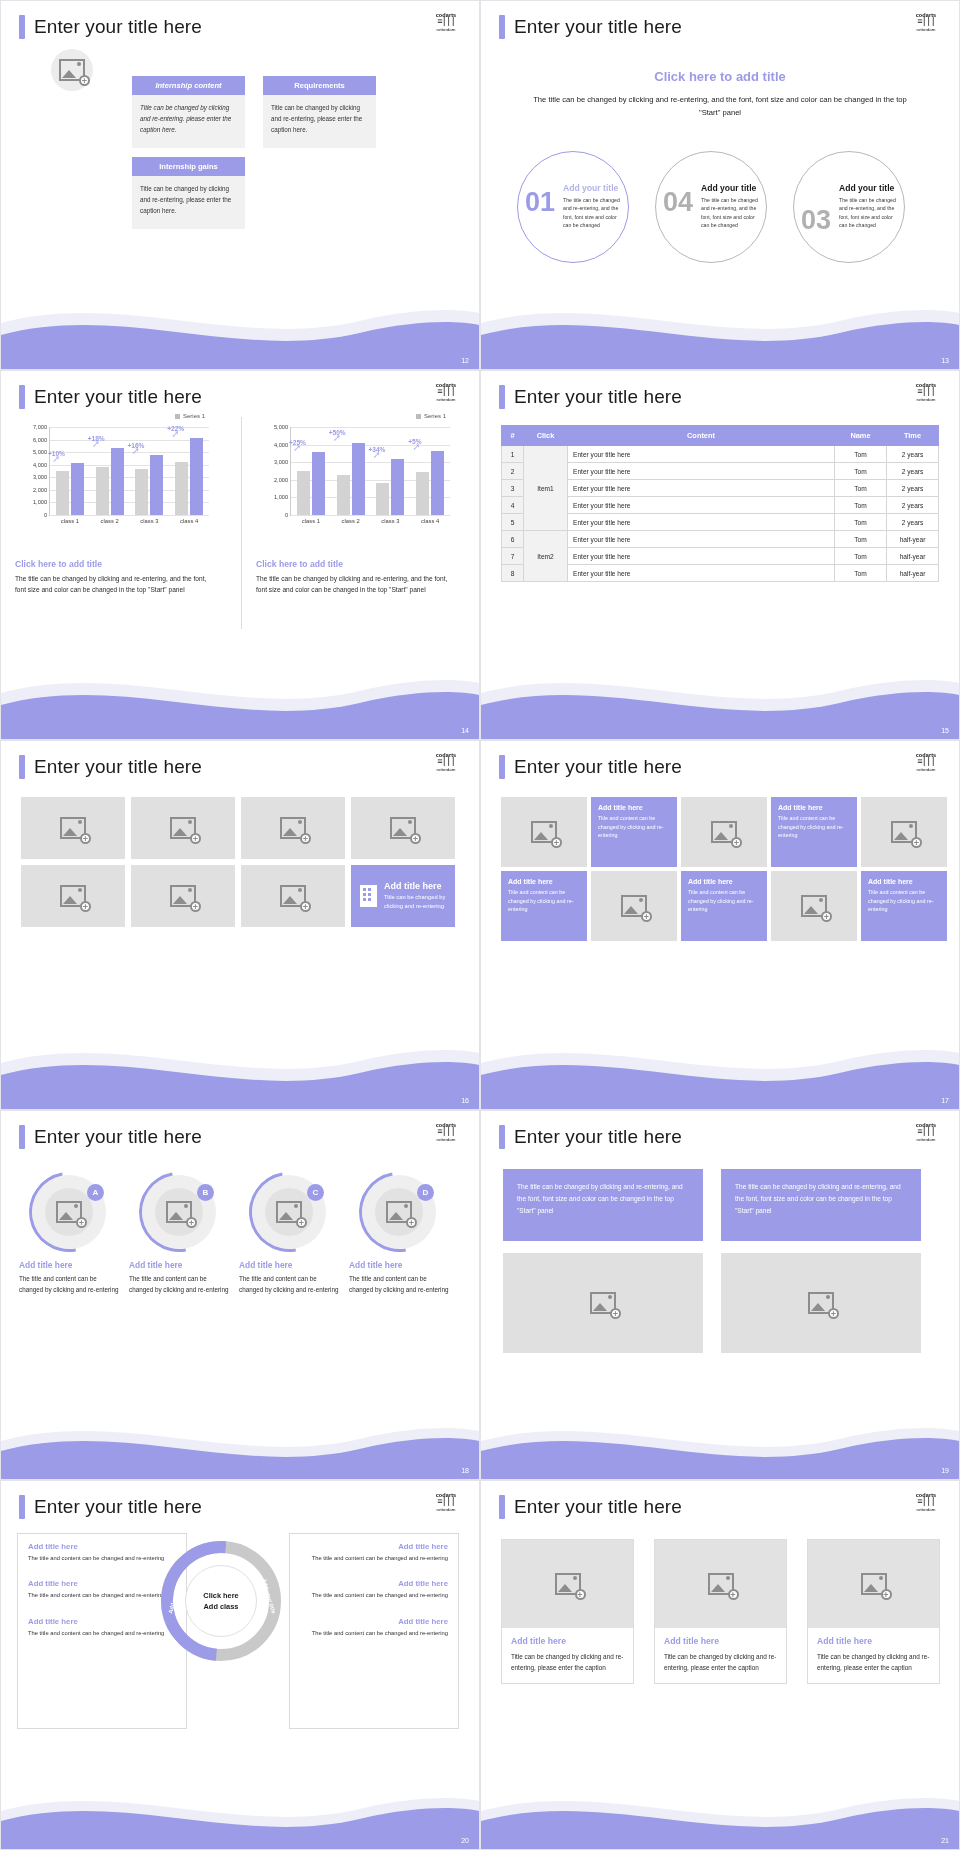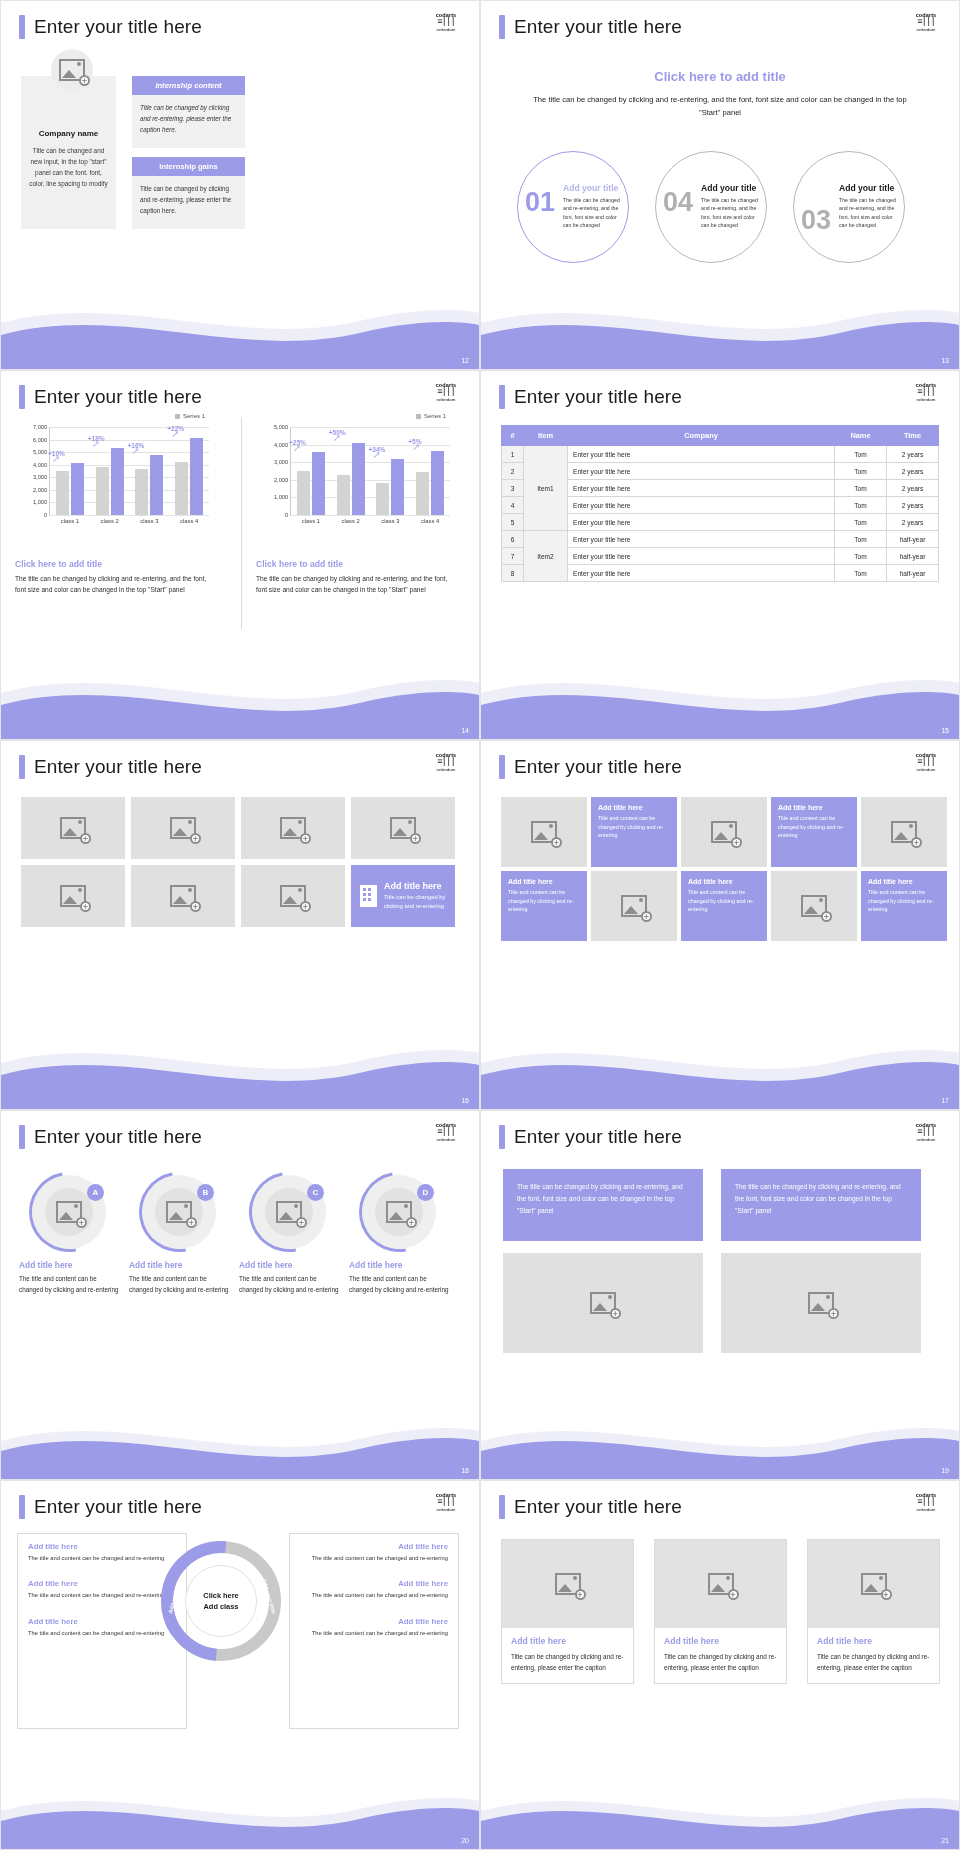--- a/index.html
+++ b/index.html
@@ -156,28 +156,28 @@
     </div>
 
     <div class="s12-avatar">
       <div class="ph-ico">
         <div class="fr"></div>
             <div class="mt"></div>
             <div class="sun"></div>
             <div class="plus">+</div>
       </div>
     </div>
-    <div class="s12-company ph" style="display:block">
-      <div class="s12-cname">Company name</div>
-      <div class="s12-cbody">Title can be changed and new input, in the top "start" panel can the font. font, color, line spacing to modify</div>
-    </div>
 
     <div class="s12-card" style="left:131px; top:75px;font-style:italic;">
       <div class="hd">Internship content</div>
       <div class="bd">Title can be changed by clicking and re-entering. please enter the caption here.</div>
+    </div>
+    <div class="s12-card" style="left:262px; top:75px;">
+      <div class="hd">Requirements</div>
+      <div class="bd">Title can be changed by clicking and re-entering, please enter the caption here.</div>
     </div>
     <div class="s12-card" style="left:131px; top:156px;">
       <div class="hd">Internship gains</div>
       <div class="bd">Title can be changed by clicking and re-entering, please enter the caption here.</div>
     </div>
 
     <div class="wave">
       <svg viewBox="0 0 480 90" preserveAspectRatio="none">
         <path d="M0,44 C120,12 240,70 360,42 C420,28 460,30 480,34 L480,90 L0,90 Z" fill="#eeeef9"></path>
         <path d="M0,56 C120,24 240,82 360,54 C420,40 460,42 480,46 L480,90 L0,90 Z" fill="#9b9be8"></path>
@@ -375,22 +375,22 @@
     <div class="logo">
       <div class="lg-top">codarts</div>
       <div class="lg-bars">≡|||</div>
       <div class="lg-bot">rotterdam</div>
         </div>
 
     <table class="tbl">
       <thead>
             <tr id="tbl-head">
               <th>#</th>
-              <th>Item</th>
-              <th>Company</th>
+              <th>Click</th>
+              <th>Content</th>
               <th>Name</th>
               <th>Time</th>
             </tr>
           </thead>
       <tbody id="tbl-body">
             <tr>
               <td class="num">1</td>
               <td class="item" rowspan="5" style="vertical-align: middle;">Item1</td>
               <td>Enter your title here</td>
               <td class="nm">Tom</td>

